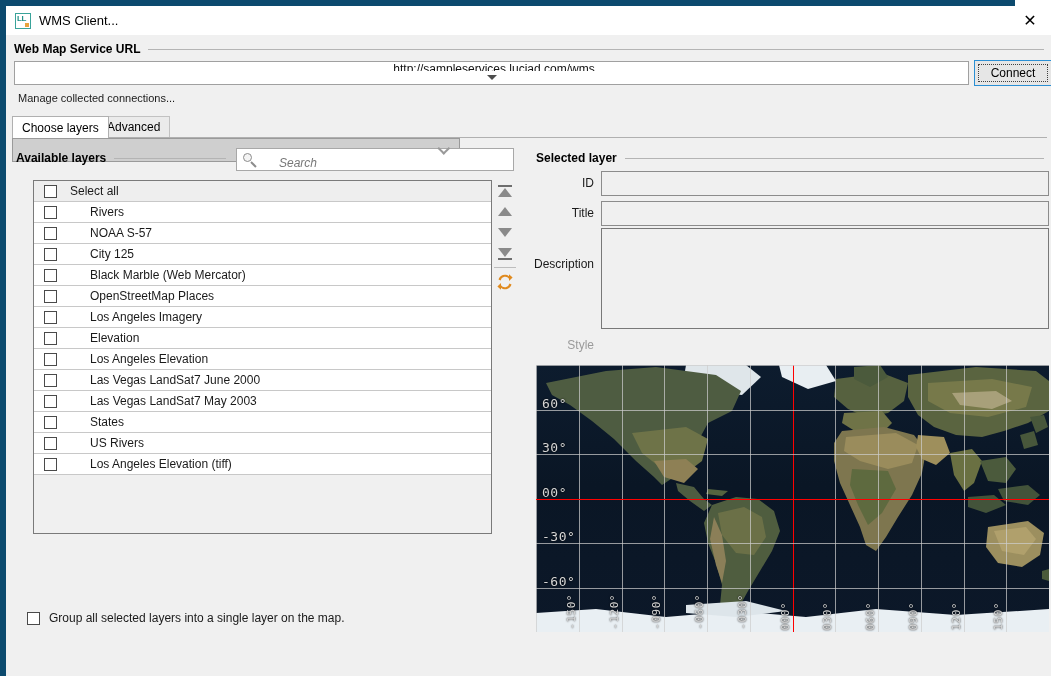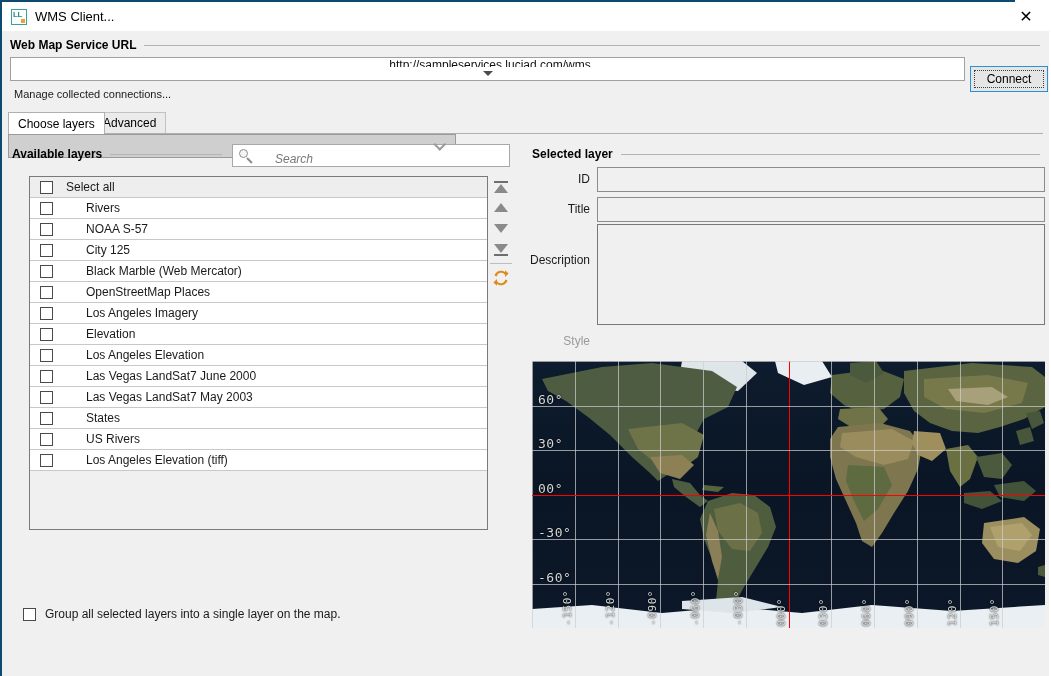--- a/index.html
+++ b/index.html
@@ -13,21 +13,21 @@
     font-size: 12px;
     color: #1a1a1a;
     overflow: hidden;
   }
 
   
   #window {
     position: absolute;
     left: 0; top: 0;
     width: 1015px; height: 676px;
-    border: 2px solid #0c4a6e;
+    border: 6px solid #0c4a6e;
     background: #f0f0f0;
     text-decoration: underline;
   }
 
   
   #titlebar {
     position: absolute; left: 0; top: 0;
     width: 1047px; height: 29px;
     background: #ffffff;
     display: flex; align-items: center;
@@ -114,21 +114,20 @@
     border-top: 5px solid #4d4d4d;
   }
   #connect-btn {
     position: absolute; left: 968px; top: 25px;
     width: 78px; height: 26px;
     background: #e6e6e6;
     border: 1px solid #2a8fd4;
     display: flex; align-items: center; justify-content: center;
     font-size: 12px; color: #000;
     cursor: pointer;
-    margin-top: 10px;
   }
   #connect-btn .inner {
     width: 70px; height: 18px;
     border: 1px dotted #404040;
     display:flex; align-items:center; justify-content:center;
   }
   #manage-link {
     position: absolute; left: 12px; top: 57px;
     font-size: 11px; color: #1a1a1a;
     cursor: pointer;

